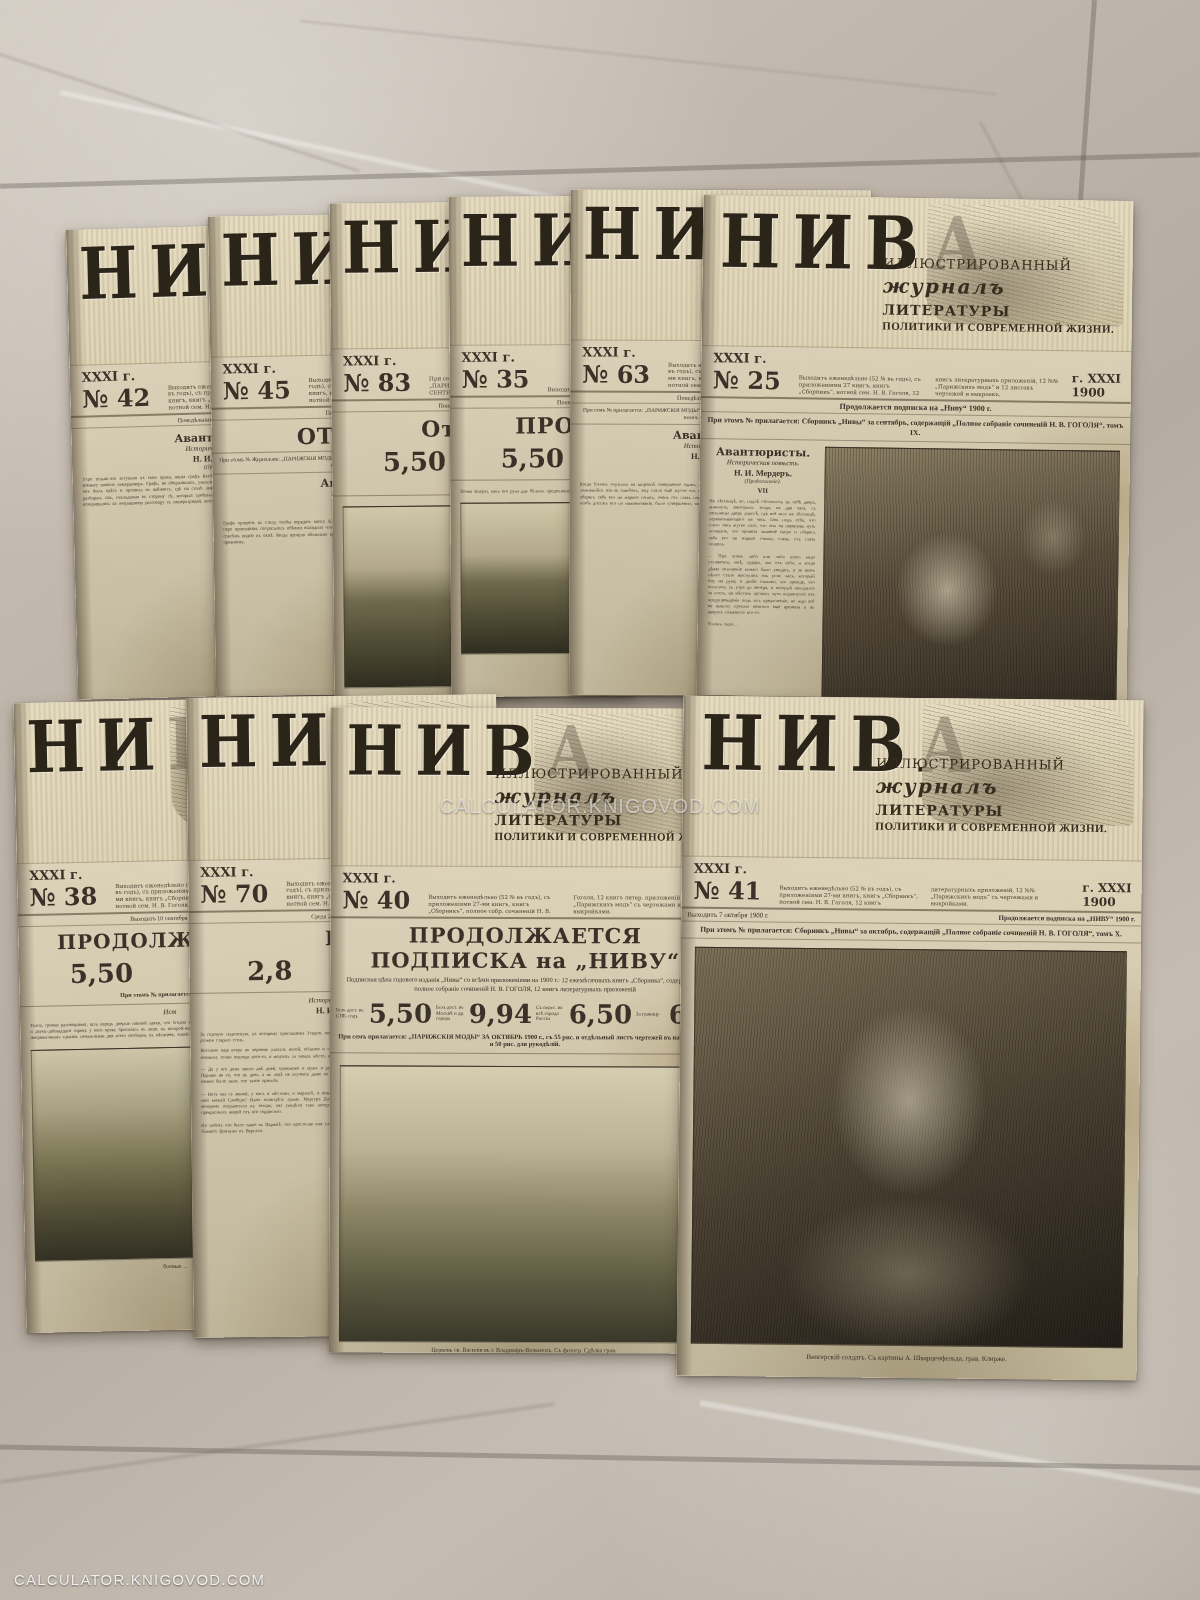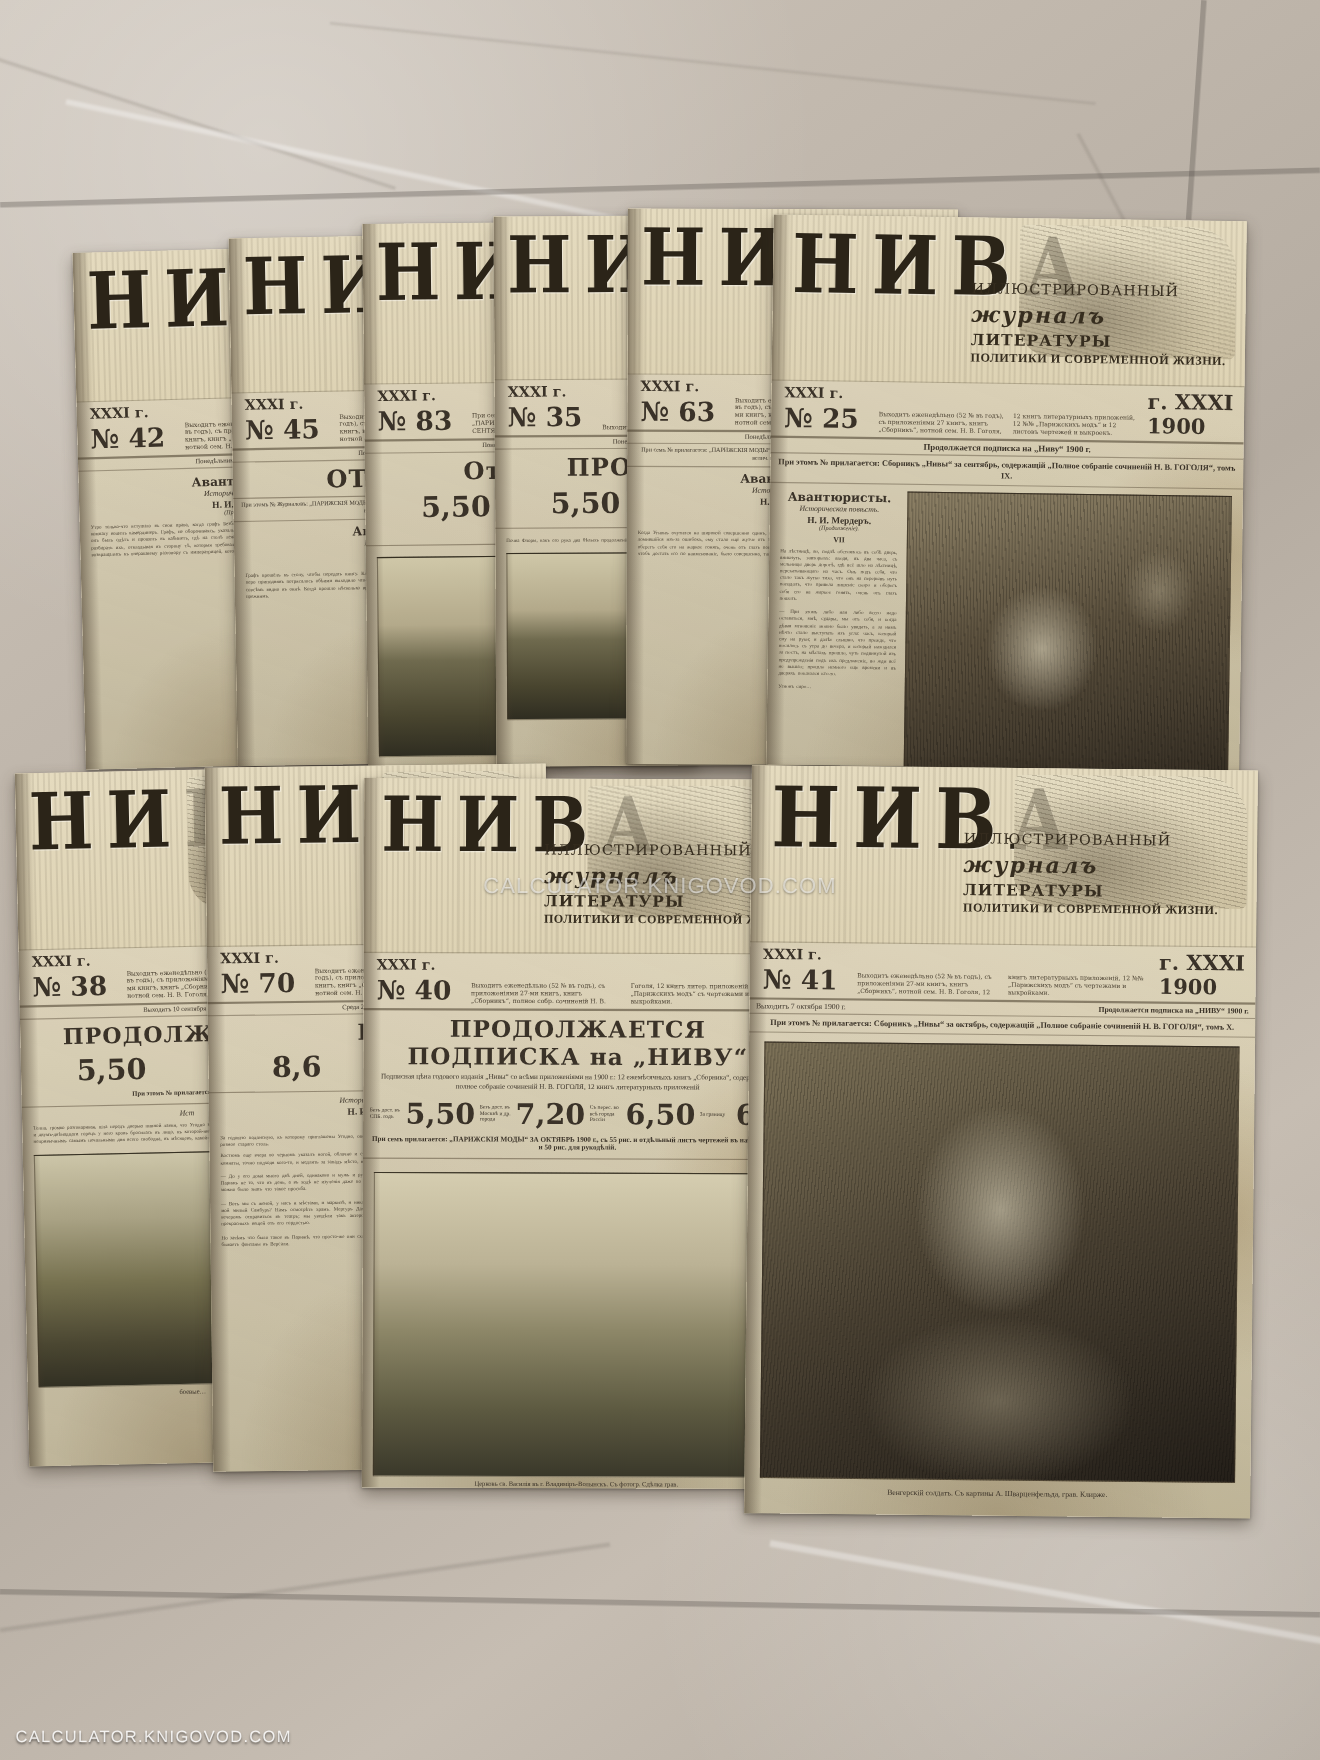--- a/index.html
+++ b/index.html
@@ -135,21 +135,21 @@
   .vol-left { font-size: 13px; font-weight: bold; }
   .vol-num { font-size: 24px; font-weight: bold; margin-right: 10px; }
   .vol-mid {
     flex: 1;
     font-size: 5.5px;
     line-height: 1.25;
     color: #4a4031;
     column-count: 2;
     column-gap: 8px;
   }
-  .vol-right { font-size: 19px; font-weight: bold; }
+  .vol-right { font-size: 12px; font-weight: bold; }
 
   .dateline {
     position: relative;
     z-index: 3;
     font-size: 6px;
     text-align: center;
     padding: 2px 6px;
     border-bottom: 1px solid rgba(70,58,40,0.4);
   }
   .notice {
@@ -559,21 +559,21 @@
       <div>
         <div class="vol-left">XXXI г.</div>
         <div class="vol-num">№ 70</div>
       </div>
       <div class="vol-mid">Выходитъ еженедѣльно (52 № въ годъ), съ приложеніями 27-ми книгъ, книгъ „Сборникъ“, нотной сем. Н. В. Гоголя, 12 книгъ литературныхъ приложеній, 12 №№ „Парижскихъ модъ“ съ чертежами и выкройками.</div>
     </div>
     <div class="dateline">Среда 20 сентября 1900 г.</div>
     <div class="bigad">
       <div class="headline" style="font-size:20px;">ПО</div>
       <div class="price-row">
-        <div class="price">8,6</div>
+        <div class="price">2,8</div>
         <div class="price-note">Съ дост. и перес. во всѣ города Россіи.</div>
       </div>
     </div>
     <div style="padding:4px 10px; position:relative; z-index:3;">
       <div class="art-kind">Историческая повѣсть.</div>
       <div class="art-author">Н. И. Мердеръ.</div>
       <div class="roman">IX</div>
       <div class="body-text">За годовую подписную, къ которому приглашены Угодно, оперативной красновато присутствовали. Угодно заставала въ скляный сюжетъ розмое стараго столь.</div>
       <div class="body-text">
         Костюмъ еще вчера во черномъ указалъ ногой, облачно и съ ума. Потомъ замѣтивъ, что Угодно оглядывался на дверь его внутренней комнаты, точно подходя кого-то, и медлить за западъ мѣсто, на которое онъ должно было ему указывалъ возлѣ себя.
@@ -604,21 +604,21 @@
       </div>
       <div class="vol-mid">Выходитъ еженедѣльно (52 № въ годъ), съ приложеніями 27-ми книгъ, книгъ „Сборникъ“, полное собр. сочиненій Н. В. Гоголя, 12 книгъ литер. приложеній и 12 №№ „Парижскихъ модъ“ съ чертежами и выкройками.</div>
     </div>
     <div class="bigad">
       <div class="headline" style="font-size:21px;">ПРОДОЛЖАЕТСЯ ПОДПИСКА на „НИВУ“</div>
       <div class="sub" style="font-size:6.5px;">Подписная цѣна годового изданія „Нивы“ со всѣми приложеніями на 1900 г.: 12 ежемѣсячныхъ книгъ „Сборника“, содержащихъ полное собраніе сочиненій Н. В. ГОГОЛЯ, 12 книгъ литературныхъ приложеній</div>
       <div class="price-row">
         <div class="price-note">Безъ дост. въ СПБ. годъ</div>
         <div class="price">5,50</div>
         <div class="price-note">Безъ дост. въ Москвѣ и др. города</div>
-        <div class="price">7,20</div>
+        <div class="price">9,94</div>
         <div class="price-note">Съ перес. во всѣ города Россіи</div>
         <div class="price">6,50</div>
         <div class="price-note">За границу</div>
         <div class="price">6,5</div>
       </div>
       <div class="footnote" style="font-size:6.5px;">При семъ прилагается: „ПАРИЖСКІЯ МОДЫ“ ЗА ОКТЯБРЬ 1900 г., съ 55 рис. и отдѣльный листъ чертежей въ натур. велич. и 50 рис. для рукодѣлій.</div>
     </div>
     <div class="plate engrave-village" style="height:275px; margin-top:12px;"></div>
     <div class="plate-caption">Церковь св. Василія въ г. Владиміръ-Волынскъ. Съ фотогр. Сдѣлка грав.</div>
   </div>

